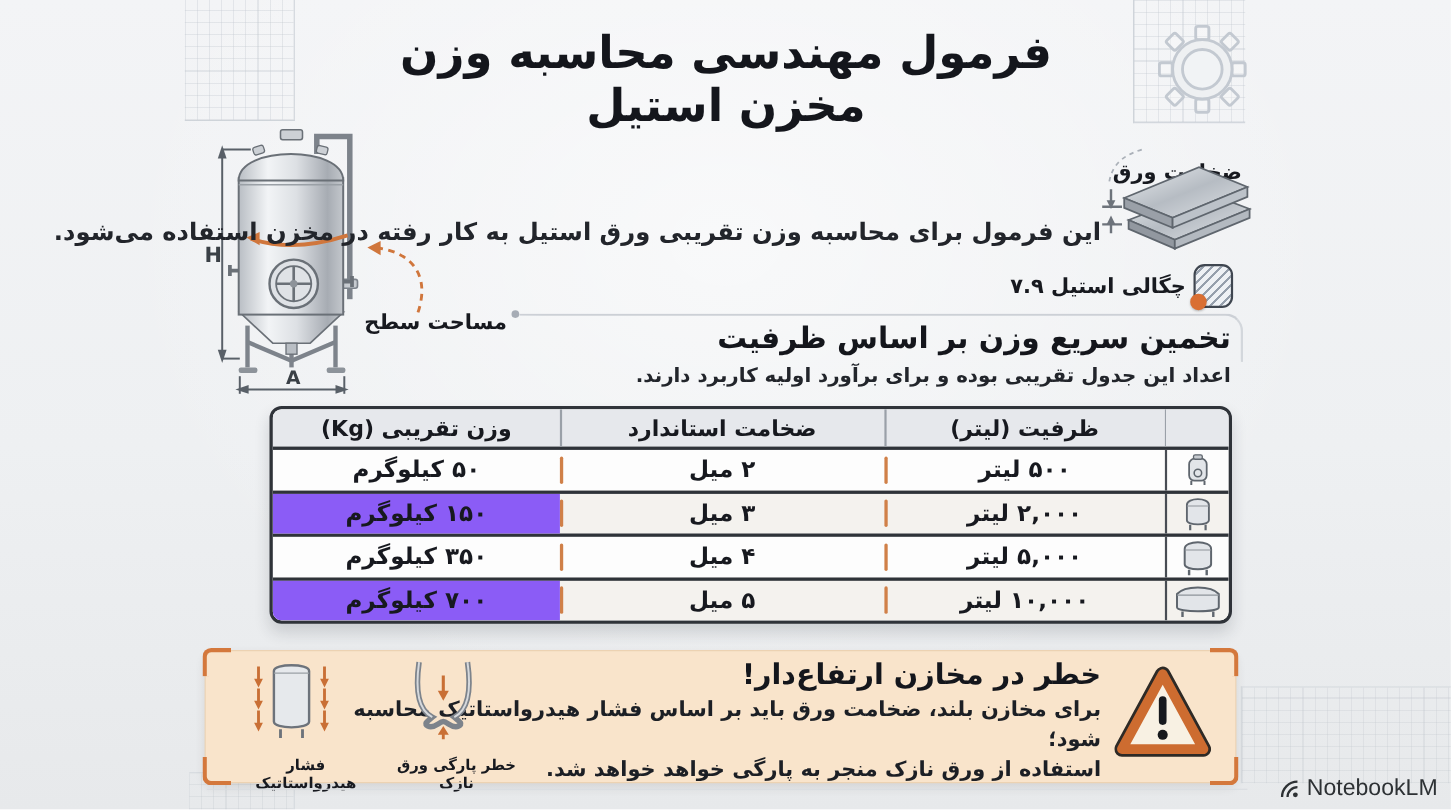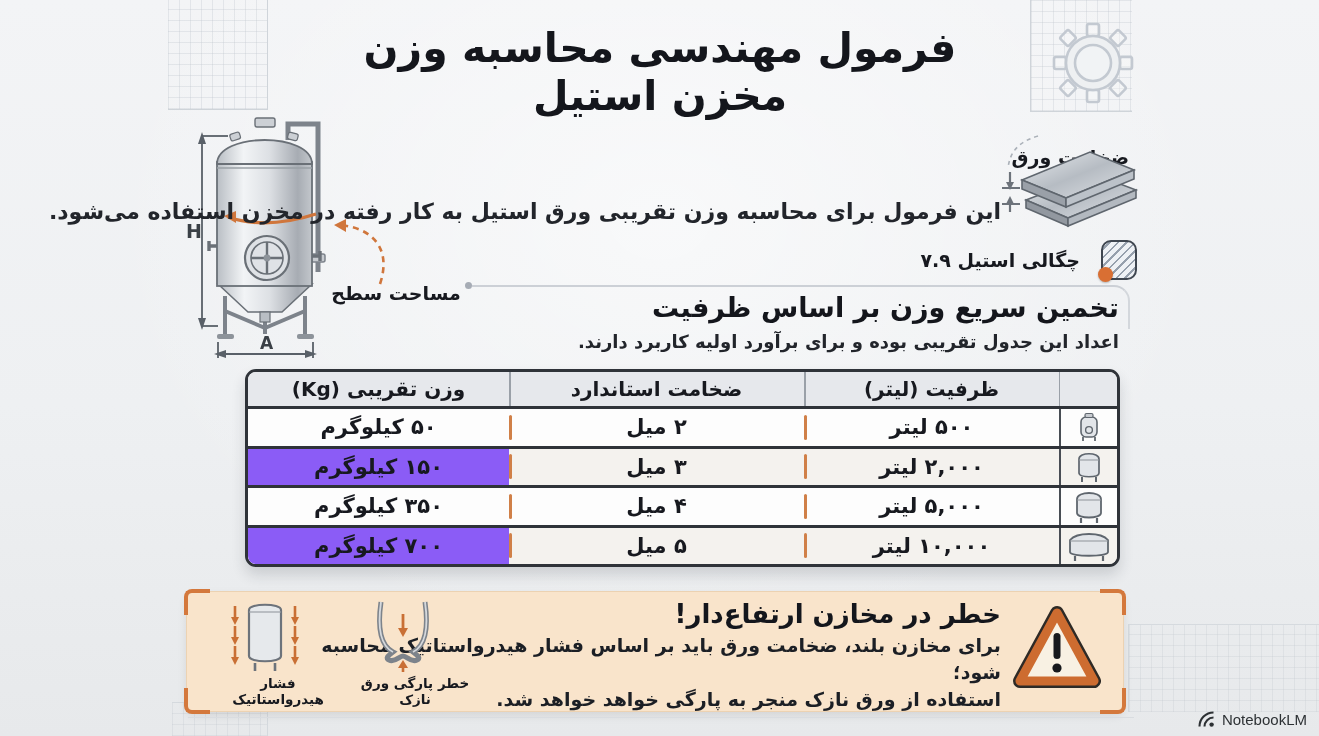--- a/index.html
+++ b/index.html
@@ -39,21 +39,21 @@
   .formula { top:140px; right:318px; direction:rtl; text-align:right;
     font-size:29px; font-weight:bold; color:#14161c; white-space:nowrap; }
   .formula .density-underline {
     color:#14161c; border-bottom:4px solid #c9784a; padding:0 2px 2px 2px;
   }
   .formula-caption { top:199px; right:318px; direction:rtl; text-align:right;
     font-size:22px; font-weight:600; color:#22252b;margin-left:25px; }
 
   
   .sheet-label { top:114px; right:190px; font-size:19px; font-weight:bold; direction:rtl;margin-top:32px; }
-  .density-row { top:240px; right:182px; direction:rtl; display:flex; align-items:center; gap:21px; }
+  .density-row { top:240px; right:198px; direction:rtl; display:flex; align-items:center; gap:7px; }
   .density-label { font-size:19px; font-weight:bold; }
   .density-chip { position:relative; width:36px; height:40px; border:2.5px solid #3f4650; border-radius:10px;
     background:
       repeating-linear-gradient(135deg, rgba(120,132,148,.0) 0 4px, rgba(120,132,148,.75) 4px 6px),
       #eef1f5; }
   .density-badge { position:absolute; left:-5px; bottom:-4px; width:15px; height:15px; border-radius:50%;
     background:#d96f33; box-shadow:0 1px 2px rgba(0,0,0,.25);
     display:flex; align-items:center; justify-content:center; color:#fff; font-size:8px; font-weight:bold; }
 
   
@@ -99,27 +99,27 @@
   .br-tl { left:-3px; top:-3px;  border-left-width:4px; border-top-width:4px; border-top-left-radius:8px; }
   .br-tr { right:-3px; top:-3px; border-right-width:4px; border-top-width:4px; border-top-right-radius:8px; }
   .br-bl { left:-3px; bottom:-3px; border-left-width:4px; border-bottom-width:4px; border-bottom-left-radius:8px; }
   .br-br { right:-3px; bottom:-3px; border-right-width:4px; border-bottom-width:4px; border-bottom-right-radius:8px; }
 
   .warning-text { position:absolute; right:122px; top:7px; width:700px; direction:rtl; text-align:right; }
   .warning-title { font-size:26px; font-weight:bold; color:#14161c; margin-bottom:3px; }
   .warning-line { font-size:19px; font-weight:700; color:#1c1f25; line-height:1.42; }
 
   .warn-figure { position:absolute; top:8px; text-align:center; }
-  .warn-figure .fig-label { font-size:13.5px; font-weight:bold; direction:rtl; margin-top:1px; color:#17191f; }
+  .warn-figure .fig-label { font-size:13.5px; font-weight:bold; direction:rtl; margin-top:14px; color:#17191f; }
   .fig-hydro { left:26px; width:130px; }
   .fig-rupture { left:168px; width:120px; }
 
   
   .watermark { right:12px; bottom:7px; display:flex; align-items:center; gap:6px;
-    font-family:"Liberation Sans", sans-serif; font-size:15px; color:#2d3134; }
+    font-family:"Liberation Sans", sans-serif; font-size:21px; color:#2d3134; }
 
   
   .footer-line { left:188px; top:717px; width:946px; height:1px; background:#d9dce0; }
   svg { display:block; }
 </style>
 </head>
 <body>
 
 <div id="stage">
 

